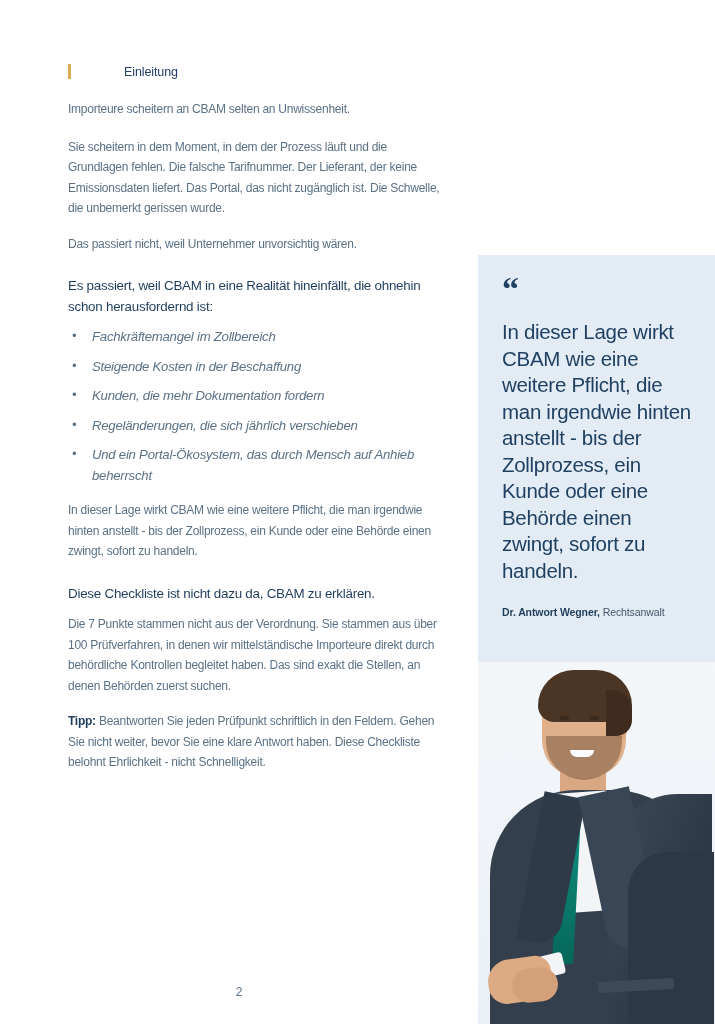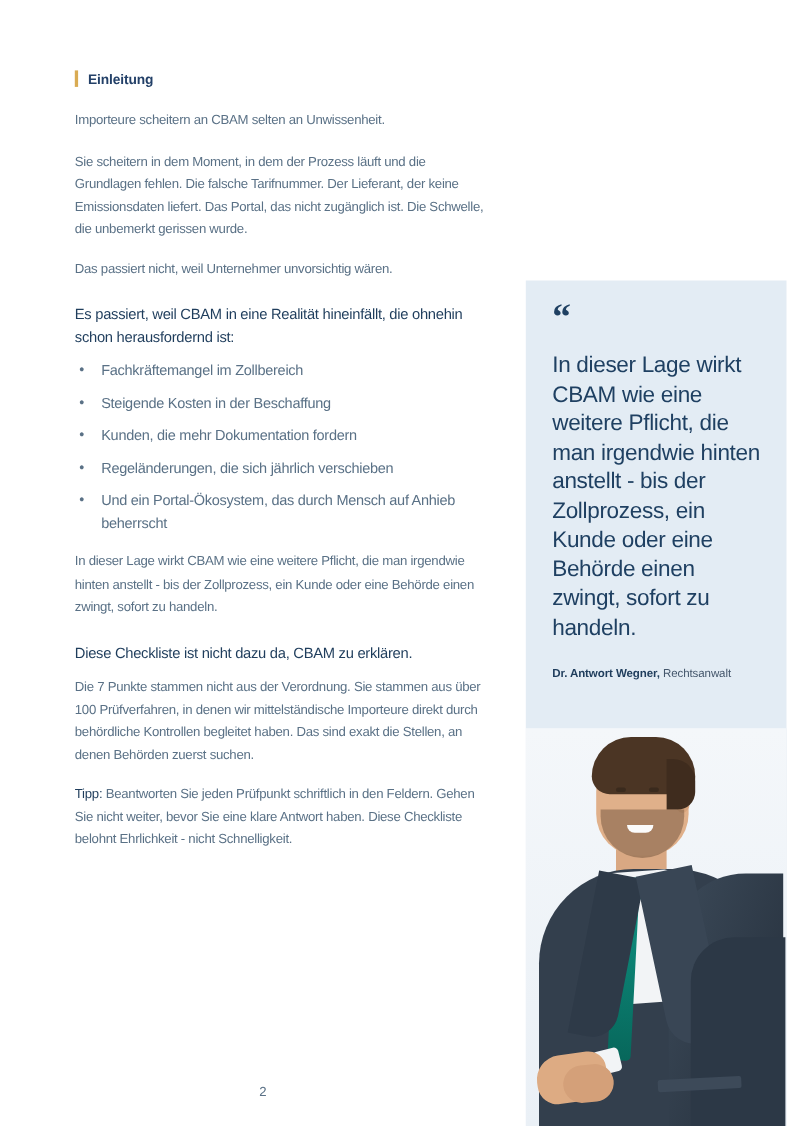--- a/index.html
+++ b/index.html
@@ -260,23 +260,24 @@
     margin-bottom: 20px;
   }
   .eyebrow-bar {
     width: 3px;
     height: 15px;
     background: #d9ab53;
     flex: none;
   }
   .eyebrow-label {
     font-size: 12.5px;
-    font-weight: bold;
+    font-weight: normal;
     color: #234068;
     letter-spacing: -0.1px;
+    margin-left: 44px;
   }
 
   .title {
     font-size: 40px;
     line-height: 47px;
     font-weight: 400;
     color: #2b4a6b;
     letter-spacing: -0.9px;
     margin: 0 0 62px 0;
   }
@@ -299,20 +300,21 @@
     font-weight: normal;
     color: #1f3d5c;
     letter-spacing: -0.25px;
     margin: 22px 0 10px 0;
   }
 
   .bullets {
     list-style: none;
     margin: 0 0 14px 0;
     padding: 0;
+    font-style: italic;
   }
   .bullets li {
     position: relative;
     padding-left: 24px;
     font-size: 13.2px;
     line-height: 20.5px;
     color: #5a7186;
     letter-spacing: -0.25px;
     margin-bottom: 9px;
   }
@@ -320,21 +322,21 @@
     content: "\2022";
     position: absolute;
     left: 4px;
     top: -1px;
     color: #5a7186;
     font-size: 13px;
   }
 
   .tip-p strong {
     color: #1f3d5c;
-    font-weight: normal;
+    font-weight: bold;
   }
 
   .page-num {
     position: absolute;
     left: 0;
     top: 985px;
     width: 478px;
     text-align: center;
     font-size: 12px;
     color: #5a7186;

